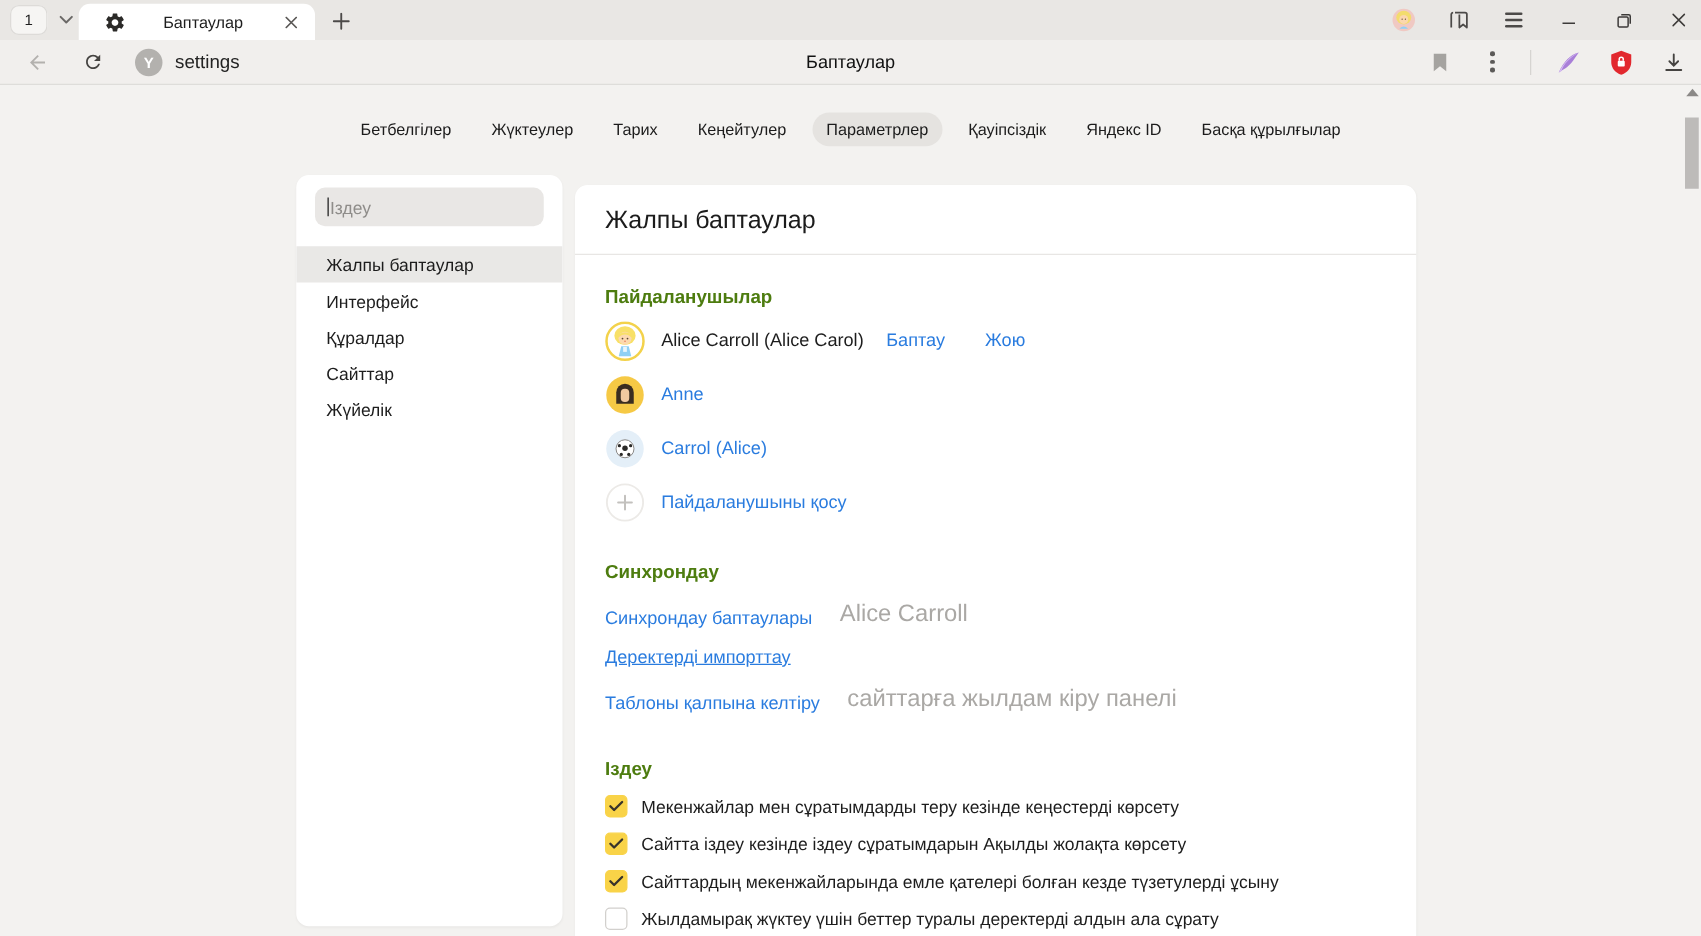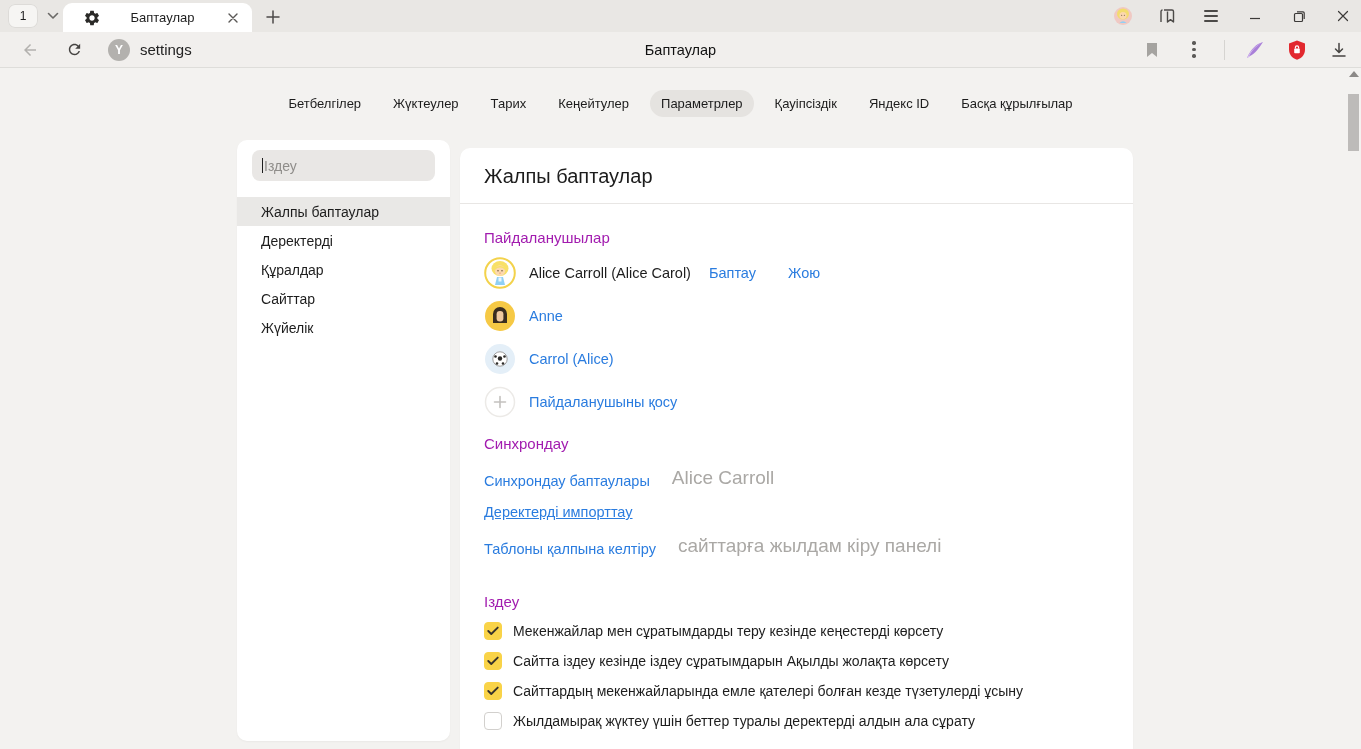--- a/index.html
+++ b/index.html
@@ -75,28 +75,28 @@
     padding-left:24px; font-size:14px; color:#1d1d1d; cursor:default; }
   .side-item.selected { background:#e9e8e6; }
 
   
   .main-card { position:absolute; left:460px; top:79px; width:673px;
     height:620px; background:#fff; border-radius:10px;
     box-shadow:0 1px 2px rgba(0,0,0,0.04); }
   .mc-pad { padding:0 24px; }
   .main-title { font-size:20px; color:#1c1c1c; padding:17px 24px 15px 24px; }
   .mc-divider { height:1px; background:#e8e6e4; }
-  .section-h { font-size:15px; font-weight:normal; color:#a21caf; }
+  .section-h { font-size:15px; font-weight:bold; color:#4d7c0f; }
   .users-h { margin-top:25px; }
   .user-row { display:flex; align-items:center; margin-top:11px; height:32px; }
   .user-row .avatar { width:32px; height:32px; margin-right:13px; flex:0 0 auto; }
   .user-name { font-size:14.5px; color:#1d1d1d; }
   .link { font-size:14.5px; color:#2a7cdf; cursor:pointer; text-decoration:none; }
   .user-actions { display:flex; gap:32px; margin-left:18px; }
-  .sync-h { margin-top:17px; }
+  .sync-h { margin-top:31px; }
   .sync-row { margin-top:15px; display:flex; align-items:flex-end; gap:22px; }
   .note { font-size:19px; color:#aaa8a5; }
   .underlined { text-decoration:underline; }
   .search-h { margin-top:36px; }
   .check-row { display:flex; align-items:center; margin-top:12px; gap:11px; }
   .checkbox { width:18px; height:18px; border-radius:4px; background:#fff;
     border:1px solid #d2d0cd; display:flex; align-items:center;
     justify-content:center; flex:0 0 auto; }
   .checkbox.checked { background:#f9d348; border-color:#f9d348; }
   .checkbox svg { display:none; }
@@ -251,21 +251,21 @@
     <div class="sidebar-card">
       <div class="search-box">
         <span class="caret"></span>
         <span class="search-placeholder">Іздеу</span>
       </div>
       <div class="side-list">
         <div class="side-item selected">
             <span>Жалпы баптаулар</span>
           </div>
         <div class="side-item">
-            <span>Деректерді</span>
+            <span>Интерфейс</span>
           </div>
         <div class="side-item">
             <span>Құралдар</span>
           </div>
         <div class="side-item">
             <span>Сайттар</span>
           </div>
         <div class="side-item">
             <span>Жүйелік</span>
           </div>

